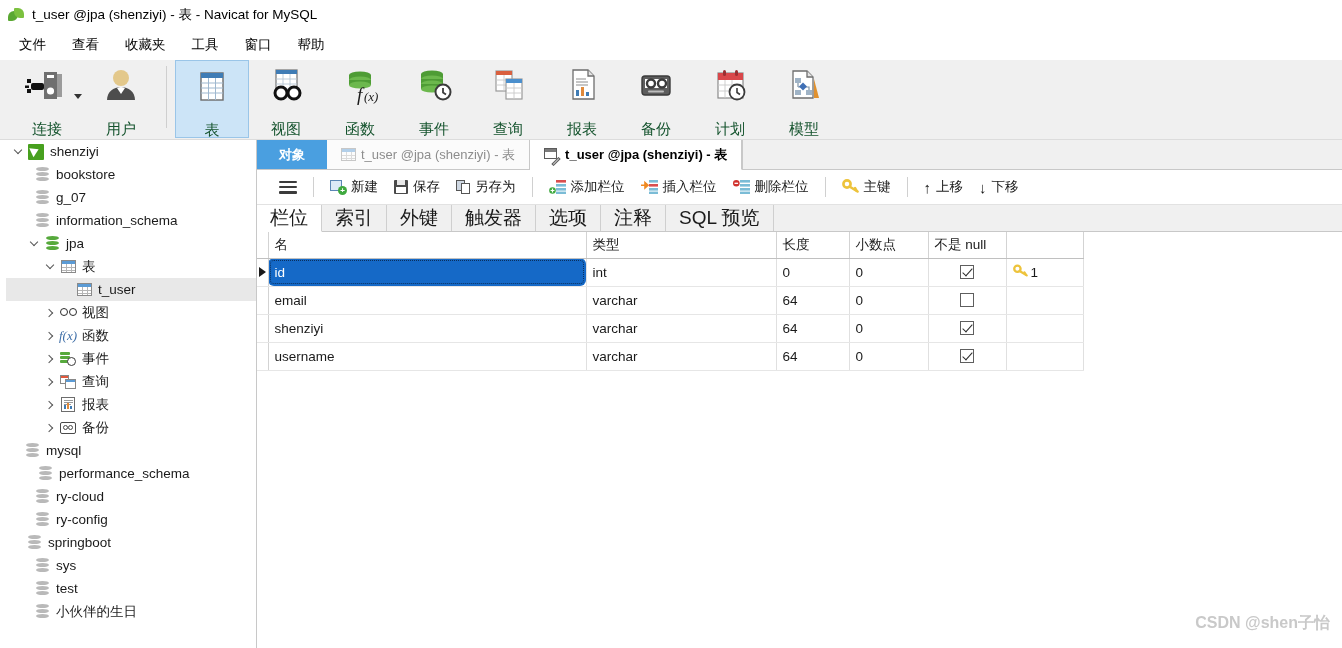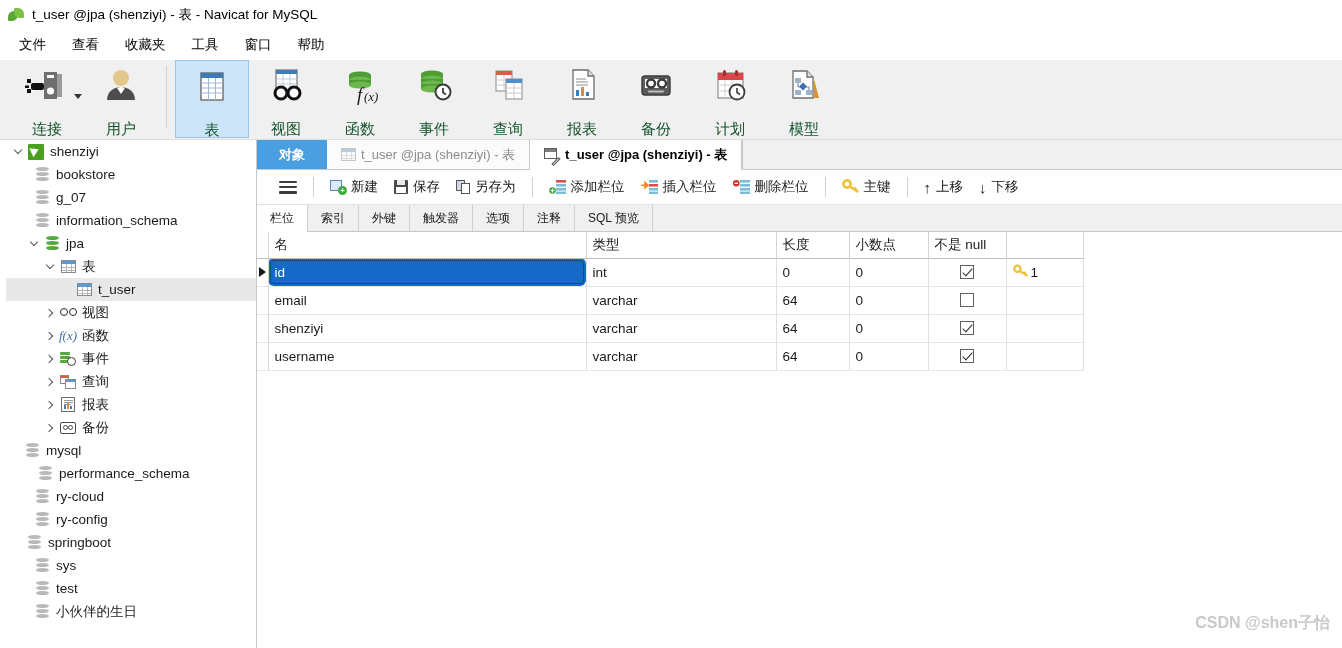--- a/index.html
+++ b/index.html
@@ -242,21 +242,21 @@
   .fieldico { width: 17px; height: 14px; position: relative; }
 
   .arrw { font-size: 15px; line-height: 1; color: #1a1a1a; font-weight: bold; }
 
   
   .subtabs {
     height: 27px; background: #f0f0f0; display: flex; align-items: stretch;
     border-bottom: 1px solid #c8c8c8;
   }
   .stab {
-    display: flex; align-items: center; padding: 0 13px; font-size: 12px;
+    display: flex; align-items: center; padding: 0 13px; font-size: 19px;
     color: #1a1a1a; background: #f0f0f0; border-right: 1px solid #cfcfcf;
     cursor: default; white-space: nowrap;
   }
   .stab.active { background: #ffffff; border-bottom: 1px solid #ffffff;
                  margin-bottom: -1px; }
   .stab-fill { flex: 1; background: #f0f0f0; }
 
   
   .gridwrap { flex: 1; background: #ffffff; overflow: hidden; position: relative; }
   .grid { width: 826px; border-collapse: collapse; table-layout: fixed; }

